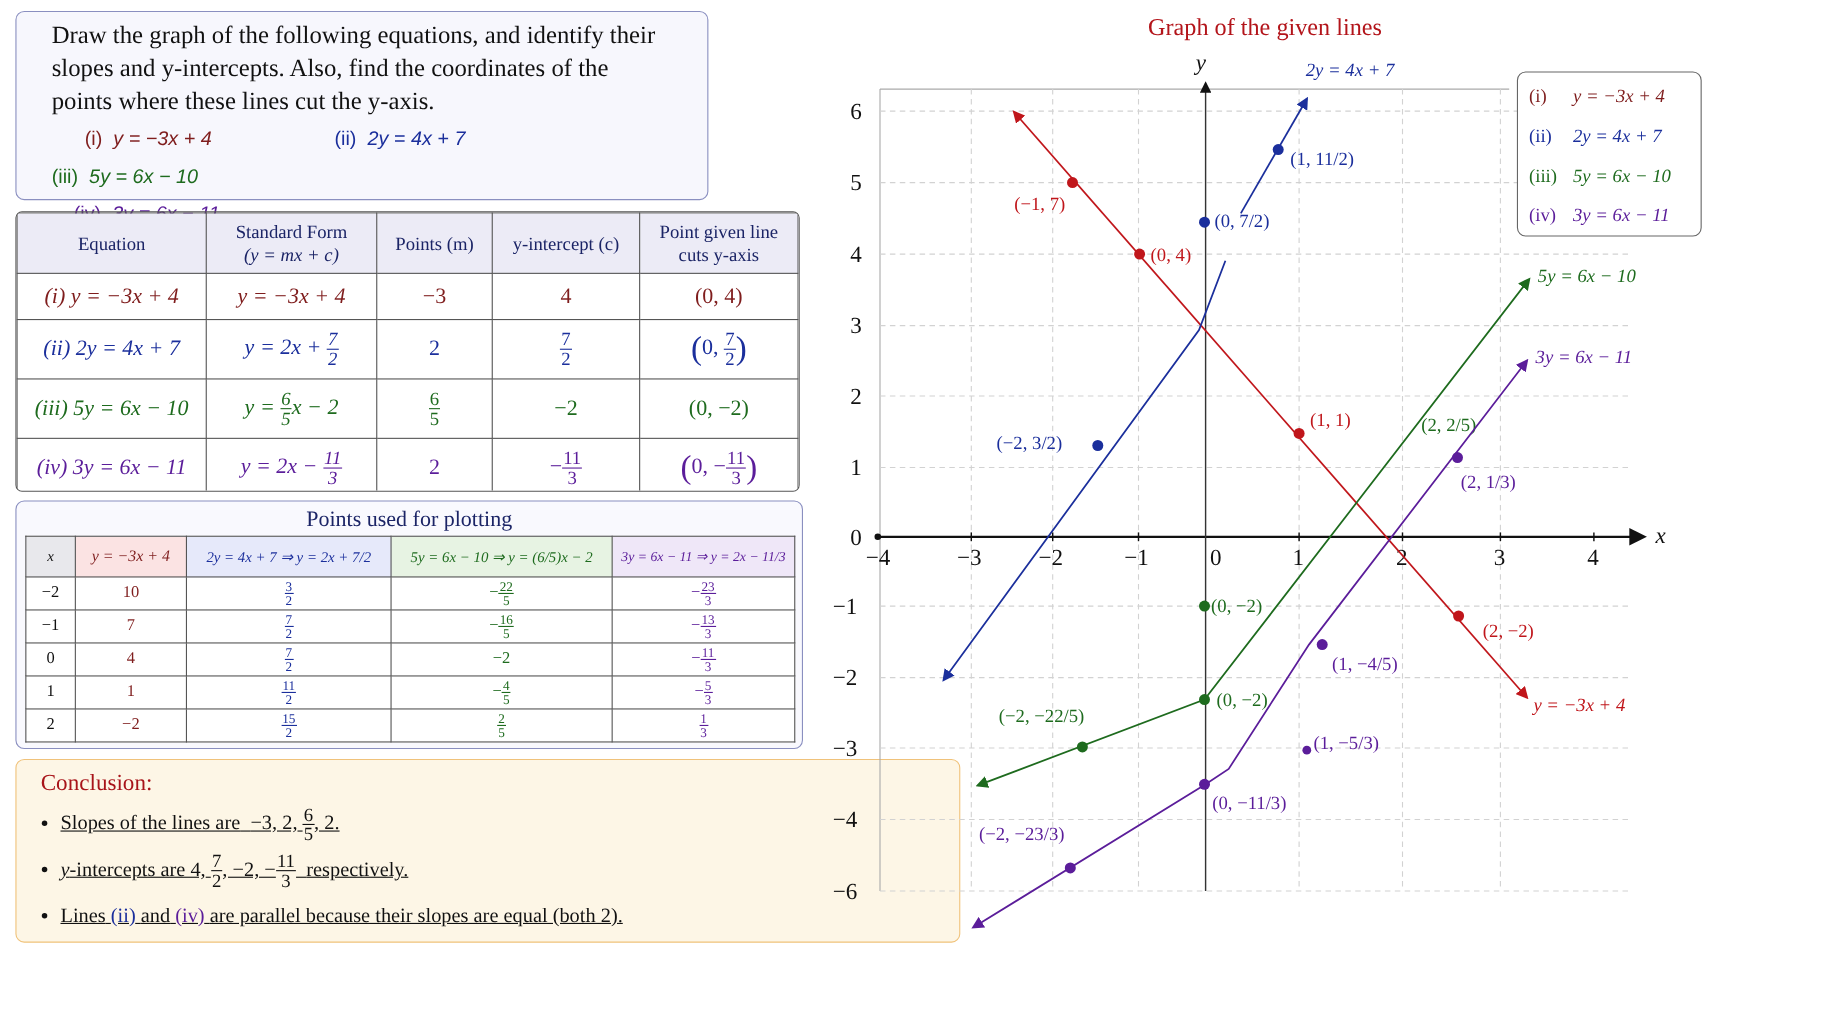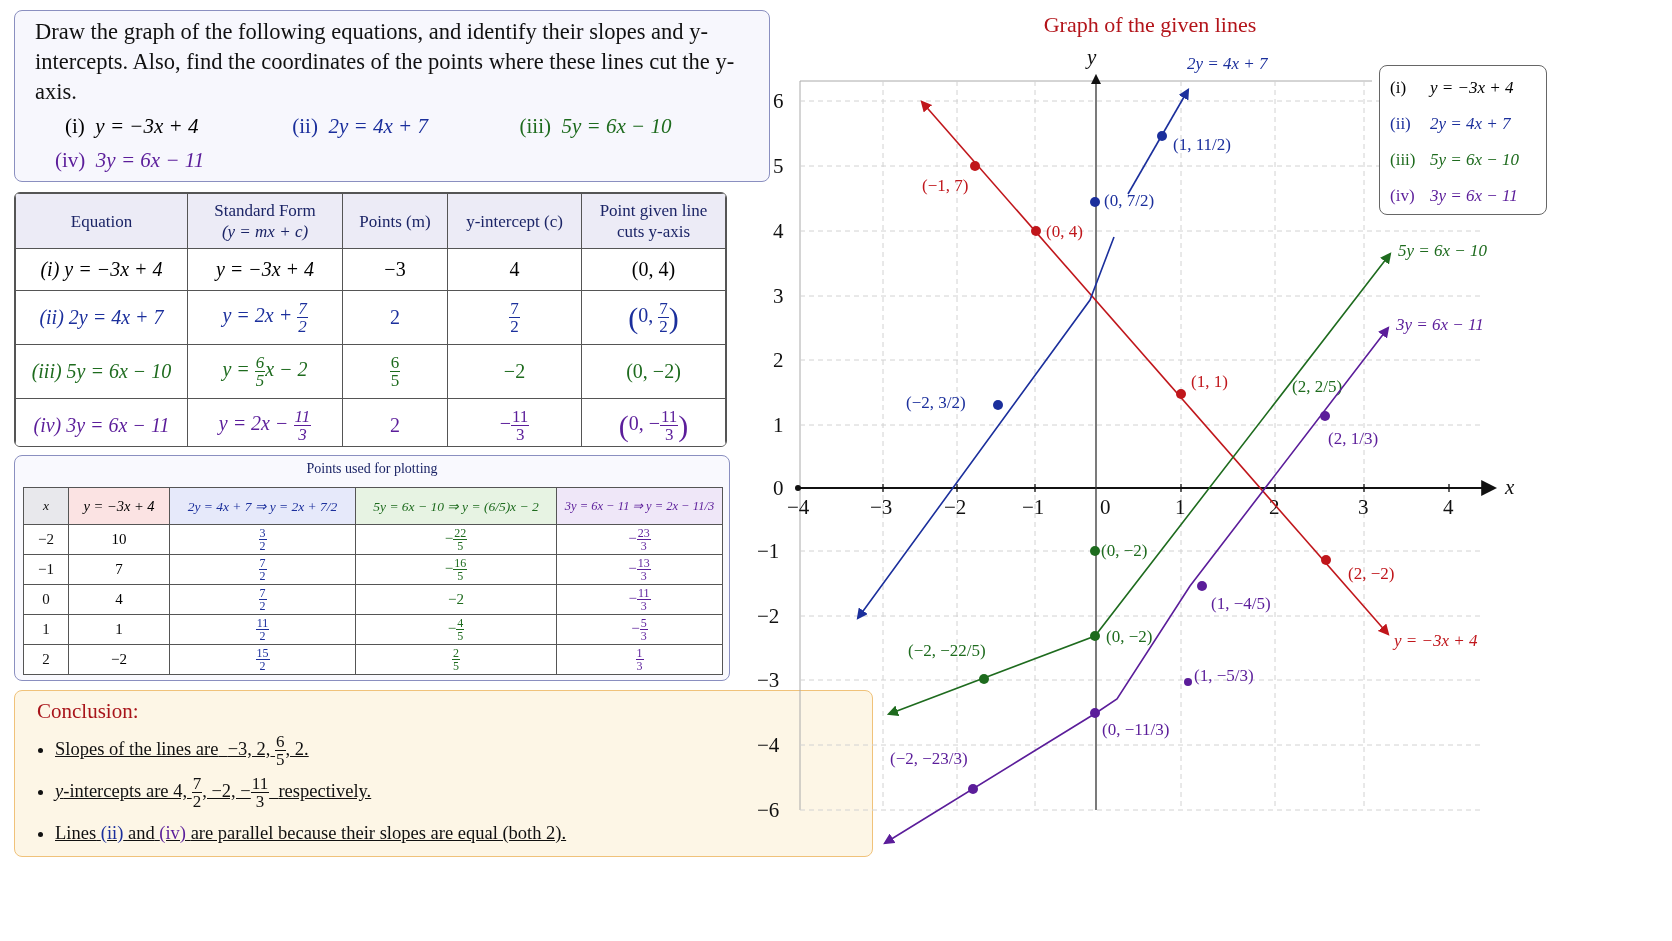--- a/index.html
+++ b/index.html
@@ -1,31 +1,31 @@
 <!DOCTYPE html>
 <html><head>
 <meta charset="utf-8">
 <style>
   html,body{margin:0;padding:0;background:#ffffff;}
   body{width:1672px;height:941px;position:relative;overflow:hidden;font-family:"DejaVu Serif","Liberation Serif",serif;color:#111;}
   .it{font-style:italic;}
-  .red{color:#000000;} .blue{color:#1b2f9c;} .green{color:#1e6b1e;} .purple{color:#5b1d9a;}
-  
-  #problem{position:absolute;left:14px;top:10px;width:756px;height:172px;border:1.5px solid #8a8fc0;border-radius:8px;background:#f7f7fd;box-sizing:border-box;padding:6px 20px;}
+  .red{color:#7f1d1d;} .blue{color:#1b2f9c;} .green{color:#1e6b1e;} .purple{color:#5b1d9a;}
+  
+  #problem{position:absolute;left:14px;top:10px;width:630px;height:172px;border:1.5px solid #8a8fc0;border-radius:8px;background:#f7f7fd;box-sizing:border-box;padding:6px 32px;}
   #problem .q{font-family:"Liberation Serif",serif;font-size:22.5px;line-height:30px;color:#111;}
-  #problem .eqs{font-family:Liberation Serif, serif;font-size:21px;line-height:34px;margin-top:2px;}
+  #problem .eqs{font-family:Liberation Sans, sans-serif;font-size:18px;line-height:34px;margin-top:2px;}
   #problem .eqs span.eq{display:inline-block;}
   
   #summary{position:absolute;left:14px;top:192px;width:713px;height:255px;border:1.5px solid #555;border-radius:6px;overflow:hidden;box-sizing:border-box;}
   #summary table{border-collapse:collapse;width:100%;height:100%;font-family:"Liberation Serif",serif;}
   #summary th{background:#ecebf6;color:#1b2466;font-weight:normal;font-size:17px;line-height:21px;border:1px solid #555;height:52px;}
   #summary td{border:1px solid #555;text-align:center;font-size:20px;background:#fff;}
   
   #points{position:absolute;left:14px;top:455px;width:716px;height:226px;border:1.5px solid #8a8fc0;border-radius:8px;background:#f9f9fe;box-sizing:border-box;}
-  #points .title{text-align:center;font-family:"Liberation Serif",serif;font-size:14px;color:#1b2466;margin-top:5px;}
+  #points .title{text-align:center;font-family:"Liberation Serif",serif;font-size:20px;color:#1b2466;margin-top:5px;}
   #points table{position:absolute;left:8px;top:31px;width:700px;height:188px;border-collapse:collapse;font-family:"Liberation Serif",serif;}
   #points th{font-weight:normal;font-size:13.5px;border:1px solid #555;height:34px;white-space:nowrap;}
   #points td{border:1px solid #555;text-align:center;font-size:15px;background:#fff;}
   .frac{display:inline-flex;flex-direction:column;align-items:center;vertical-align:middle;line-height:1;}
   .frac .n{border-bottom:1px solid currentColor;padding:0 1px;}
   .frac.sm{font-size:12px;}
   .frac.md{font-size:17px;}
   
   #conclusion{position:absolute;left:14px;top:690px;width:859px;height:167px;border:1.5px solid #f0c27a;border-radius:8px;background:#fdf6e6;box-sizing:border-box;padding:8px 22px;font-family:"Liberation Serif",serif;}
   #conclusion h3{margin:0 0 4px 0;font-size:21px;font-weight:normal;color:#a8141a;}

